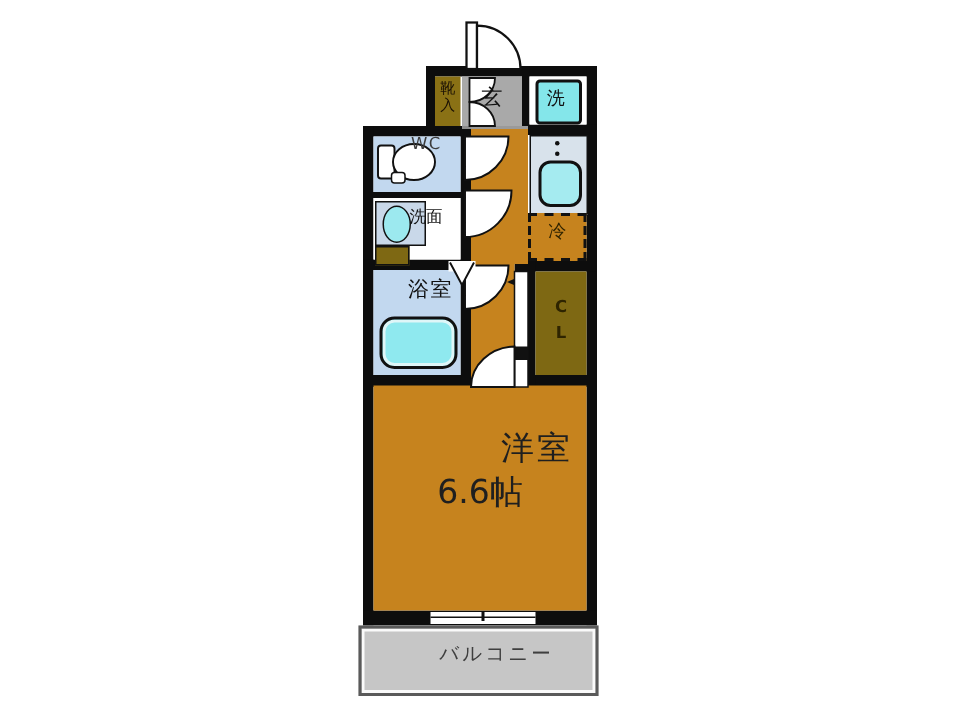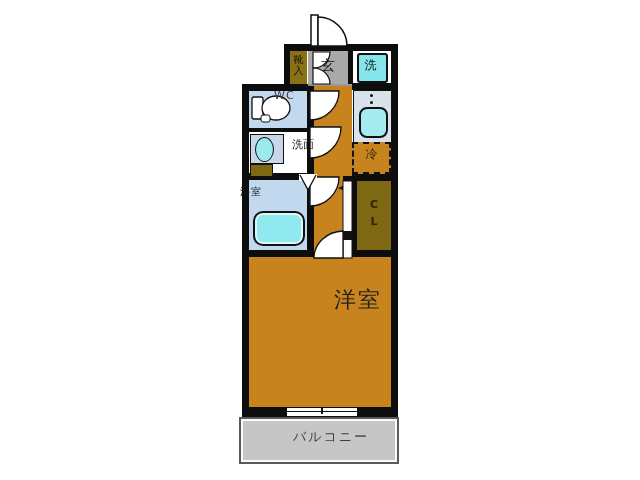--- a/index.html
+++ b/index.html
@@ -31,22 +31,22 @@
   .closet{left:357px;top:181px;width:34px;height:69px;background:#7e6813;}
   .window{left:287px;top:408px;width:70px;height:8px;background:#fff;}
   .window-mid{position:absolute;left:0;top:3px;width:70px;height:1px;background:#111;}
   .window-tick{position:absolute;left:34px;top:0;width:2px;height:6px;background:#111;}
   
   .lbl{position:absolute;color:#111;line-height:1.1;}
   .shoe-lbl{left:291px;top:54px;width:15px;font-size:10px;text-align:center;color:#1c1205;}
   .genkan-lbl{left:308px;top:58px;width:40px;text-align:center;font-size:14px;}
   .washer-lbl{left:357px;top:59px;width:27px;text-align:center;font-size:12px;}
   .wc-lbl{left:274px;top:90px;font-size:11px;color:#3c3c3c;letter-spacing:1px;}
-  .senmen-lbl{left:273px;top:139px;font-size:11px;margin-left:19px;}
-  .bath-lbl{left:240px;top:186px;font-size:10px;letter-spacing:1px;}
+  .senmen-lbl{left:273px;top:139px;font-size:11px;}
+  .bath-lbl{left:272px;top:186px;font-size:14px;letter-spacing:1px;}
   .fridge-lbl{left:352px;top:148px;width:39px;text-align:center;font-size:12px;color:#2e2300;}
   .cl-lbl{left:357px;top:197px;width:34px;text-align:center;font-size:11px;font-weight:bold;color:#2e2400;line-height:1.5;}
   .room-lbl{left:258px;top:288px;width:124px;text-align:right;font-size:22px;color:#1f1f1f;letter-spacing:2px;}
   .room-size{left:258px;top:317px;width:124px;text-align:center;font-size:22px;color:#1f1f1f;}
   .balcony-lbl{left:239px;top:430px;width:184px;text-align:center;font-size:13px;color:#3f3f3f;letter-spacing:2px;}
   svg.overlay{position:absolute;left:0;top:0;pointer-events:none;}
 </style>
 </head>
 <body>
 
@@ -125,15 +125,16 @@
 
   <div class="lbl shoe-lbl"><span>靴</span><br><span>入</span></div>
   <div class="lbl genkan-lbl">玄</div>
   <div class="lbl washer-lbl">洗</div>
   <div class="lbl wc-lbl">WC</div>
   <div class="lbl senmen-lbl">洗面</div>
   <div class="lbl bath-lbl">浴室</div>
   <div class="lbl fridge-lbl">冷</div>
   <div class="lbl cl-lbl"><span>C</span><br><span>L</span></div>
   <div class="lbl room-lbl">洋室</div>
+  <div class="lbl room-size">6.6帖</div>
   <div class="lbl balcony-lbl">バルコニー</div>
 
 </div>
 
 </body></html>

